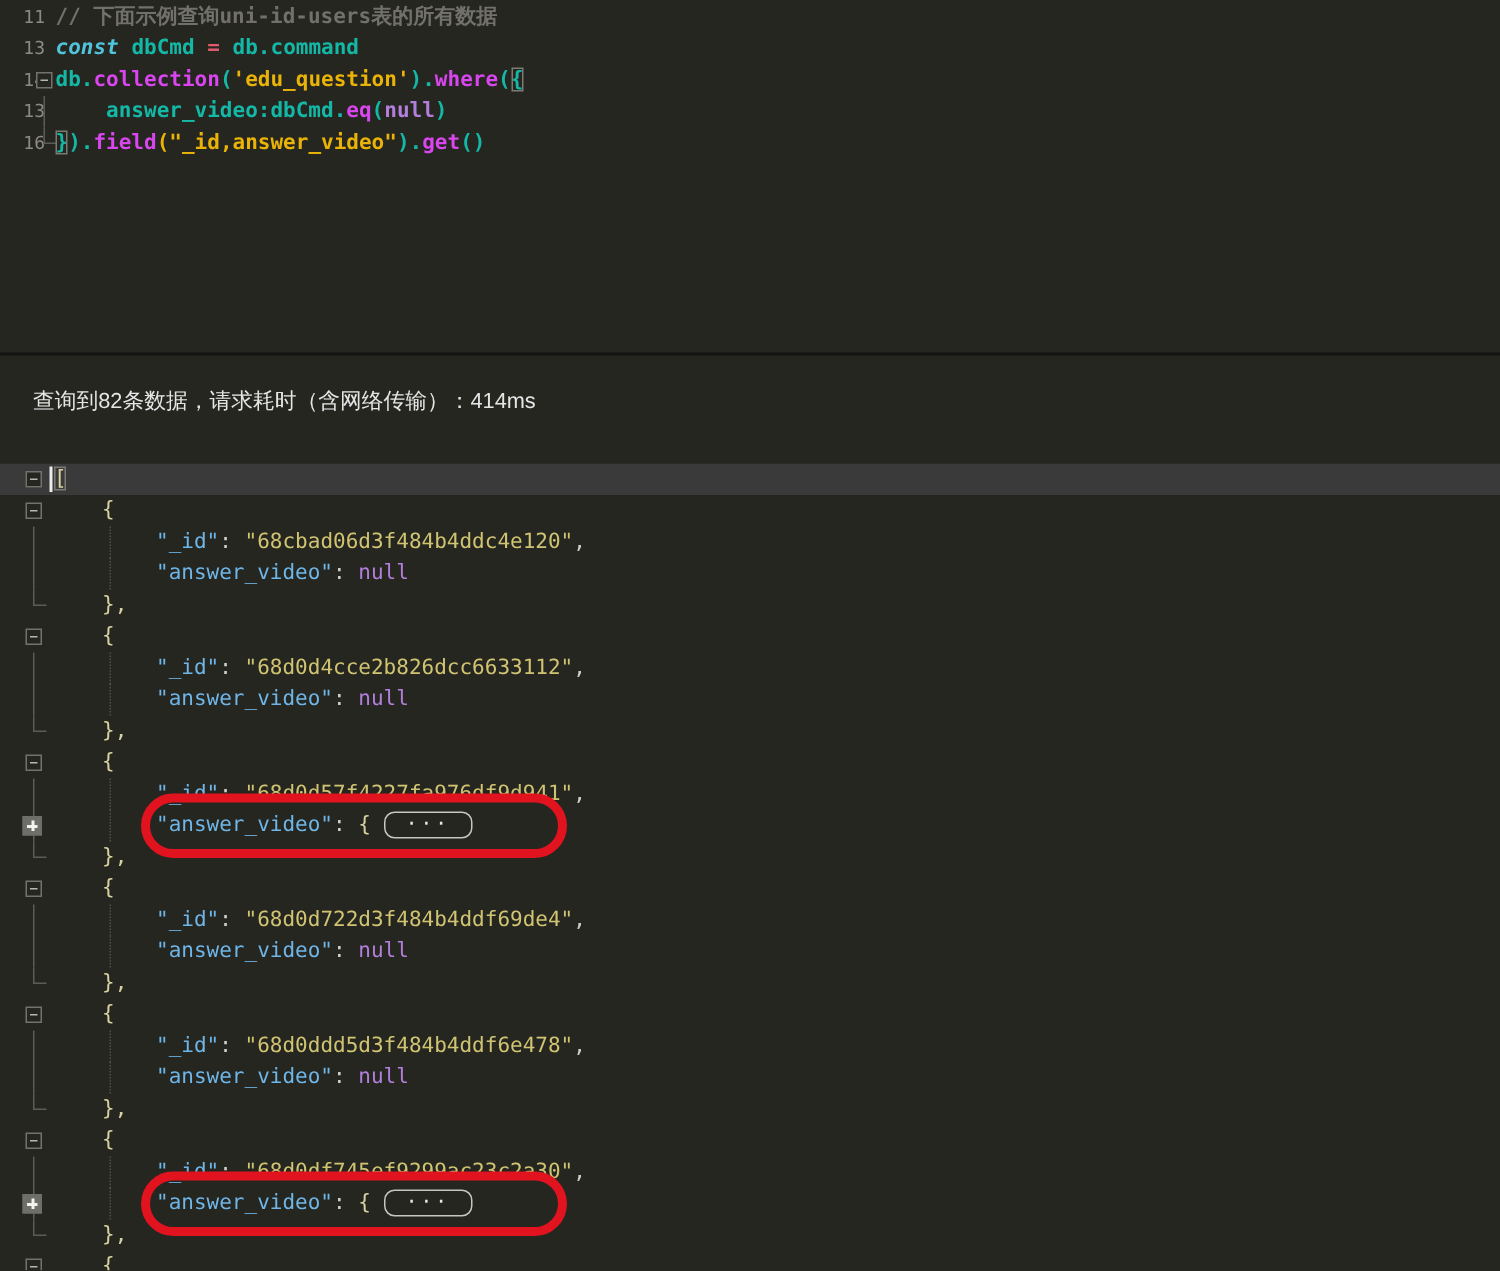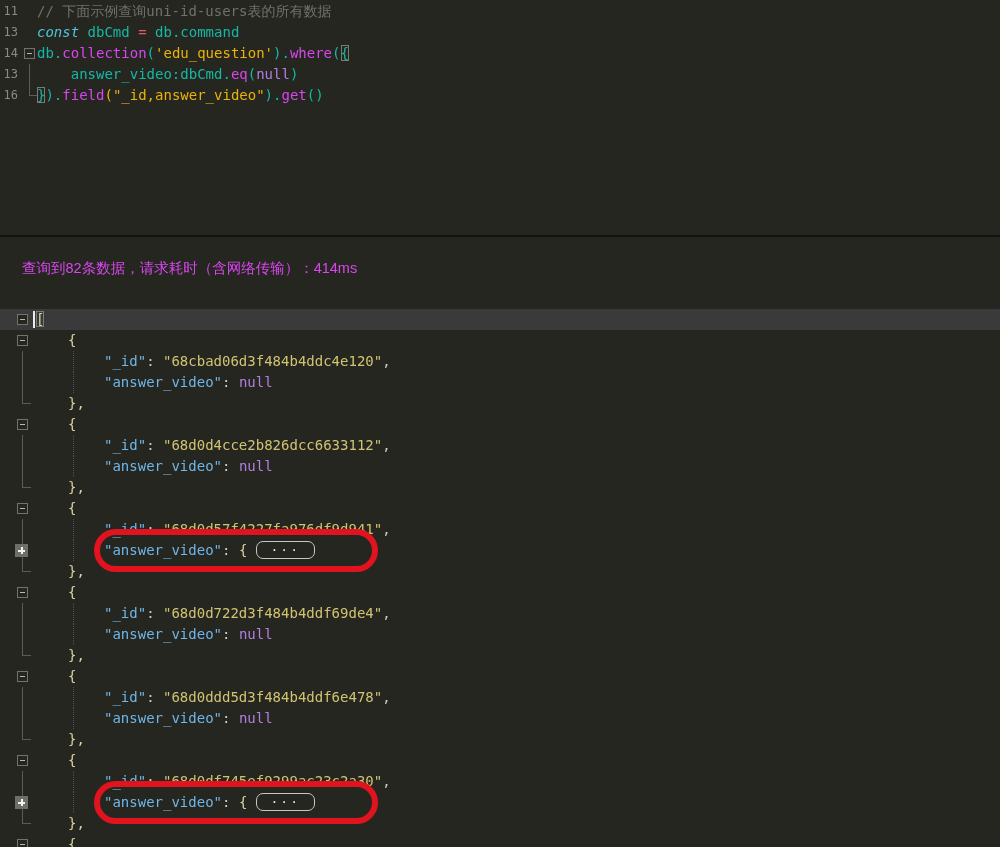--- a/index.html
+++ b/index.html
@@ -2,23 +2,23 @@
 <html><head>
 <meta charset="utf-8">
 <style>
   * { margin:0; padding:0; box-sizing:content-box; }
   html,body { width:1000px; height:847px; overflow:hidden; }
   body { position:relative; background:#262621; font-family:"DejaVu Sans Mono", monospace; }
 
   
   #editor { position:absolute; top:1px; left:0; right:0; height:234px; }
   .ed-row { position:relative; height:21px; line-height:21px; font-size:14px; white-space:pre; }
-  .ln { position:absolute; left:0; top:0; width:18px; text-align:right; font-size:12px; color:#8b8b80; }
+  .ln { position:absolute; left:0; top:0; width:18px; text-align:right; font-size:12px; color:#8b8b80;padding-left:12px; }
   .ed-fold { position:absolute; left:24px; top:0; width:14px; height:21px; }
-  .ed-code { position:absolute; left:37px; top:0; }
+  .ed-code { position:absolute; left:37px; top:0;font-weight:bold; }
 
   
   .fi { position:absolute; box-sizing:border-box; width:11px; height:11px; top:5px; left:0;
         border:1px solid #73736c; background:#262621; }
   .fi::before { content:""; position:absolute; left:2px; right:2px; top:4px; height:1px; background:#b7b7b0; }
   .fi-plus { width:13px; height:13px; top:4px; background:#6f6f69; border-color:#6f6f69; }
   .fi-plus::before { left:2px; right:2px; top:5px; height:2px; background:#f2f2ee; }
   .fi-plus::after { content:""; position:absolute; top:2px; bottom:2px; left:5px; width:2px; background:#f2f2ee; }
   .vl { position:absolute; top:0; height:21px; width:1px; background:#5c5c55; }
   .corner { position:absolute; top:0; height:10px; width:8px; border-left:1px solid #5c5c55; border-bottom:1px solid #5c5c55; }
@@ -30,21 +30,21 @@
   .c-ident   { color:#14b8a6; }
   .c-operator{ color:#e05a6e; }
   .c-func    { color:#d946ef; }
   .c-string  { color:#eab308; }
   .c-null    { color:#b27fdc; }
   .bracket-box { outline:1px solid #7b7b74; outline-offset:-1px; }
 
   
   #divider { position:absolute; top:235px; left:0; right:0; height:2px; background:#131311; }
   #status { position:absolute; top:258px; left:22px; height:20px; line-height:20px;
-            font-family:"Liberation Sans", sans-serif; font-size:14.5px; color:#d946ef; }
+            font-family:"Liberation Sans", sans-serif; font-size:14.5px; color:#e5e5e5; }
 
   
   #json { position:absolute; top:309px; left:0; width:1000px; height:538px; overflow:hidden; }
   .j-row { position:relative; height:21px; line-height:21px; font-size:14px; white-space:pre; }
   .j-row.selected { background:#3a3a3b; }
   .j-fold { position:absolute; left:17px; top:0; width:16px; height:21px; }
   .j-fold .vl, .j-fold .corner { left:5px; }
   .j-fold .fi-plus { left:-2px; }
   .j-guide { position:absolute; left:73px; top:0; height:21px; width:0; border-left:1px dotted #51514a; }
   .j-content { position:absolute; top:0; }

